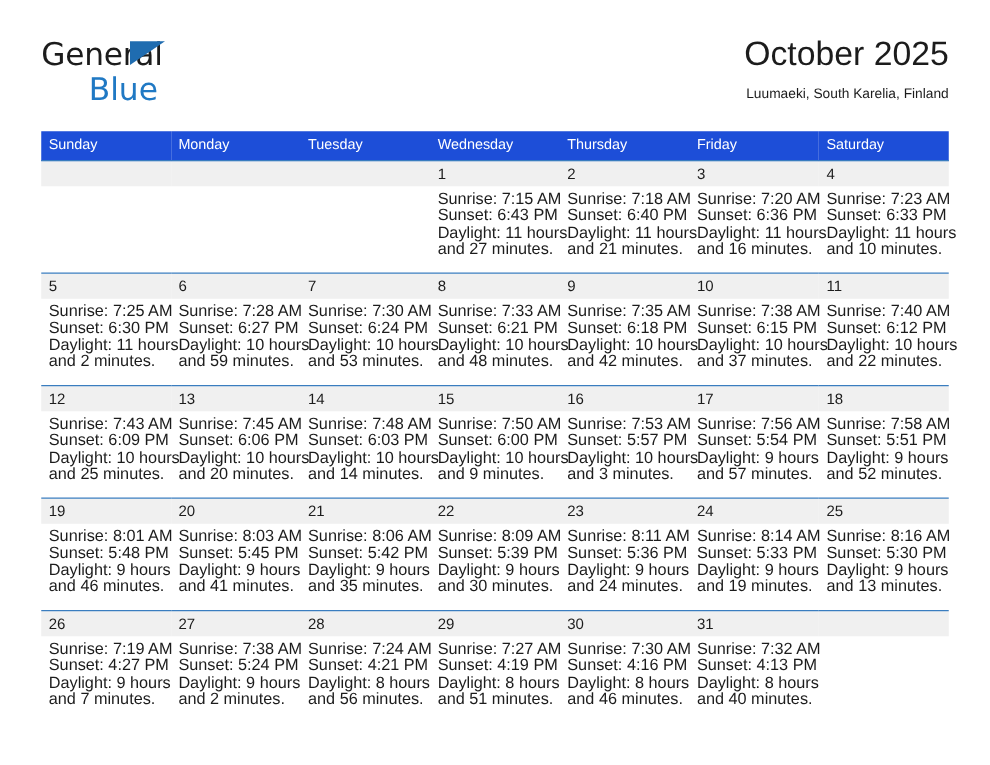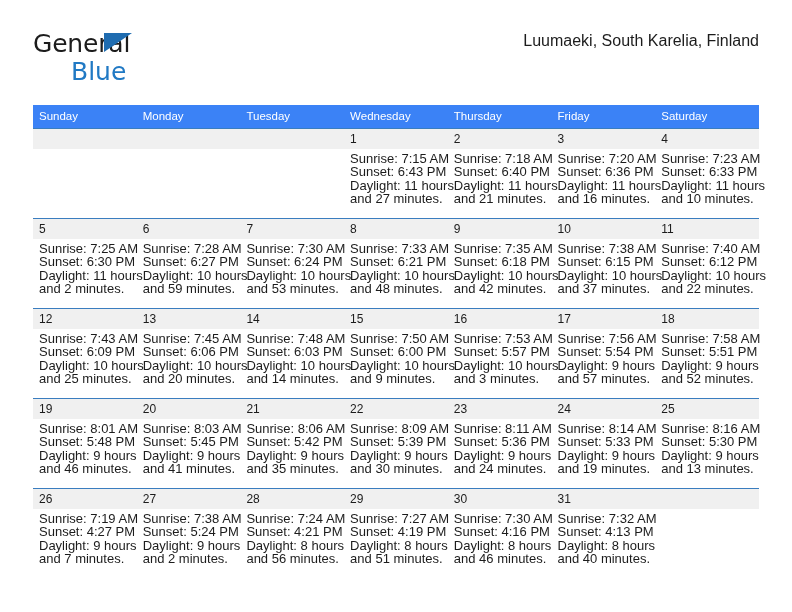--- a/index.html
+++ b/index.html
@@ -71,39 +71,39 @@
     text-align: right;
   }
   .cal-title {
     font-size: 27px;
     line-height: 34px;
     color: #1c1c1c;
     font-weight: 400;
     white-space: nowrap;
   }
   .cal-subtitle {
-    font-size: 16px;
+    font-size: 11px;
     line-height: 22px;
     color: #1c1c1c;
     margin-top: 4px;
     white-space: nowrap;
     text-align: right;
   }
 
   
   .calendar {
     position: absolute;
     left: 33px;
     top: 105px;
     width: 726px;
     border-collapse: collapse;
     table-layout: fixed;
   }
   .calendar th {
-    background: #3b82f6;
+    background: #1d4ed8;
     color: #ffffff;
     font-size: 11.5px;
     font-weight: 400;
     text-align: left;
     padding: 5px 0 5px 6px;
     height: 11px;
     line-height: 13px;
   }
   .calendar td {
     vertical-align: top;
@@ -142,20 +142,21 @@
 
 <div class="page">
 
   <div class="header">
     <div class="logo">
       <span class="logo-top">General</span>
       <span class="logo-tri"></span>
       <span class="logo-bottom">Blue</span>
     </div>
     <div class="title-block">
+      <div class="cal-title">October 2025</div>
       <div class="cal-subtitle">Luumaeki, South Karelia, Finland</div>
     </div>
   </div>
 
   <table class="calendar">
     <thead>
       <tr id="weekday-row">
           <th>Sunday</th>
           <th>Monday</th>
           <th>Tuesday</th>

